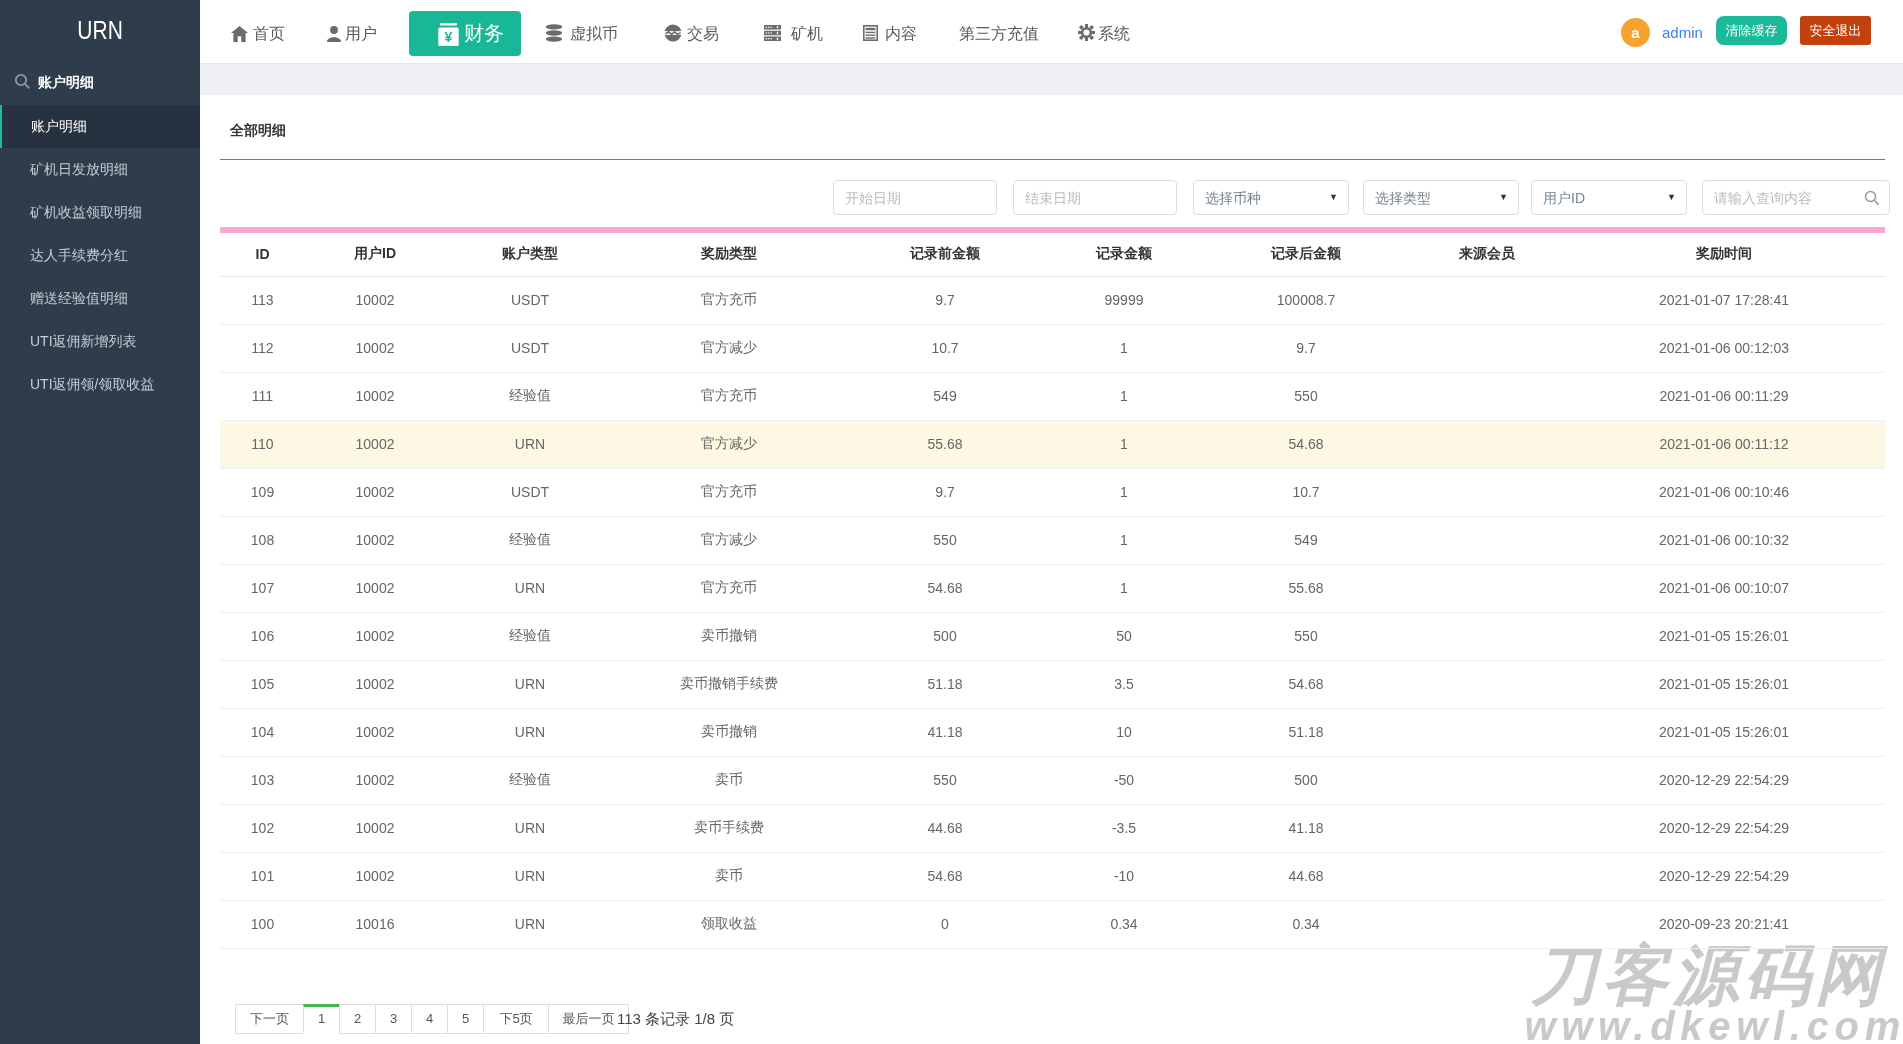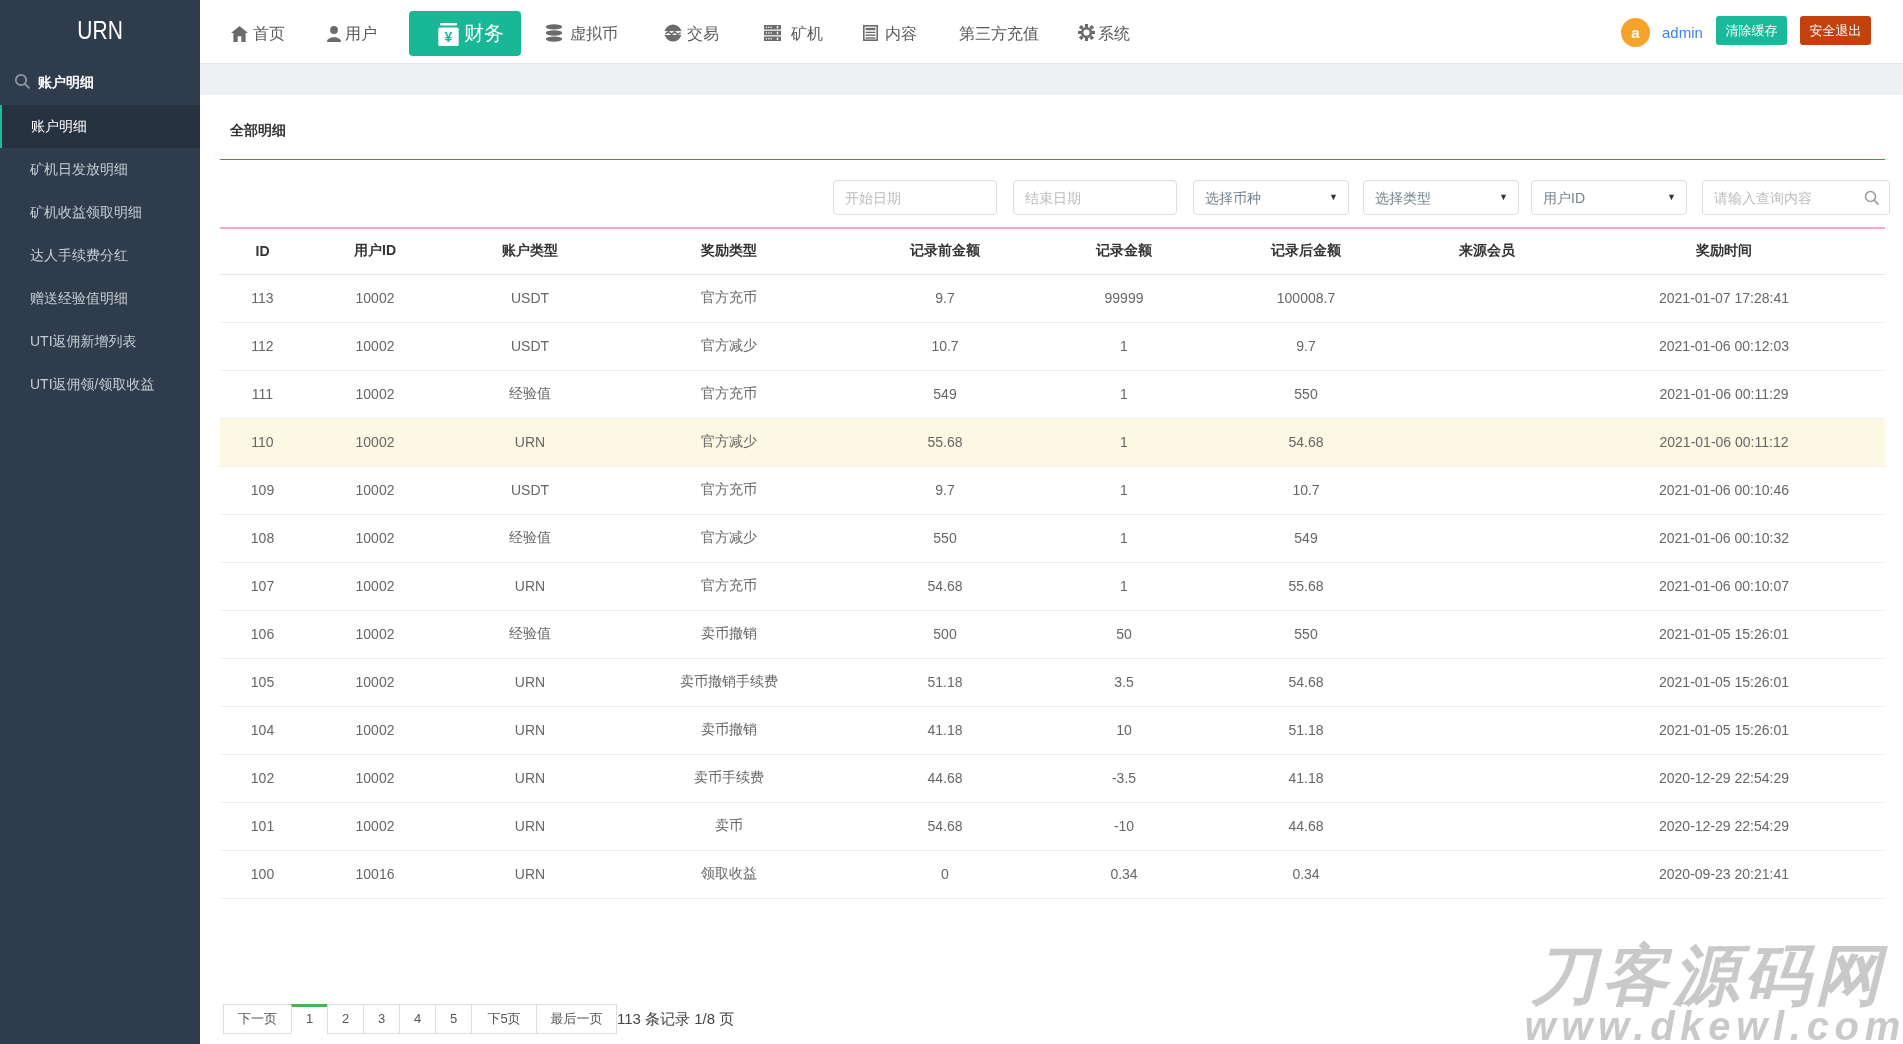--- a/index.html
+++ b/index.html
@@ -17,40 +17,40 @@
 #menu .item.active { background:#273240; border-left:2px solid #1bbc9b; padding-left:29px; color:#fff; }
 
 #navbar { position:absolute; left:200px; top:0; width:1703px; height:64px; background:#fff; border-bottom:1px solid #e7e7e7; z-index:4; }
 .nav-ico { position:absolute; top:26px; }
 .nav-txt { position:absolute; top:25px; font-size:16px; line-height:17px; color:#5a5a5a; }
 #btn-fin { position:absolute; left:209px; top:11px; width:112px; height:45px; background:#18b795; border-radius:4px; }
 #btn-fin .ftxt { position:absolute; left:55px; top:14px; font-size:20px; line-height:17px; color:#fff; }
 #avatar { position:absolute; left:1421px; top:18px; width:29px; height:29px; border-radius:50%; background:#f6a32d; color:#fff; text-align:center; line-height:29px; font-size:15px; font-weight:700; }
 #adminname { position:absolute; left:1462px; top:24px; font-size:15px; color:#3b82f6; }
 .topbtn { position:absolute; top:16px; width:71px; height:29px; border-radius:3px; color:#fff; font-size:13px; text-align:center; line-height:29px; }
-#btn-clear { left:1516px; background:#19b99a; }
+#btn-clear { left:1516px; background:#19b99a;border-radius:8px; }
 #btn-exit { left:1600px; background:#c2410c; }
 
 #content { position:absolute; left:200px; top:95px; width:1703px; height:949px; background:#fff; }
 #tabbar { position:absolute; left:20px; top:0; width:1665px; height:65px; border-bottom:1px solid #ef4444; }
 #tabbar .tab { position:absolute; left:10px; top:27px; font-size:14px; font-weight:700; color:#333; }
 
 .fitem { position:absolute; top:85px; height:35px; border:1px solid #ddd; border-radius:4px; background:#fff; font-size:14px; }
 .fitem .ph { position:absolute; left:11px; top:9px; color:#bcbcbc; }
 .fitem .sv { position:absolute; left:11px; top:9px; color:#76838f; }
 .fitem .arr { position:absolute; right:10px; top:11px; font-size:9px; color:#333; }
 
 #tbl { position:absolute; left:20px; top:132px; width:1665px; border-collapse:collapse; table-layout:fixed; z-index:2; }
-#tbl th { height:46px; border-top:2px solid #f9a8d4; border-bottom:1px solid #e7e7e7; font-size:14px; color:#333; font-weight:700; text-align:center; padding:0; }
+#tbl th { height:46px; border-top:6px solid #f9a8d4; border-bottom:1px solid #e7e7e7; font-size:14px; color:#333; font-weight:700; text-align:center; padding:0; }
 #tbl td { height:48px; border-bottom:1px solid #f0f0f0; font-size:14px; color:#666; text-align:center; padding:0; font-weight:400; }
 #tbl tr.hl td { background:#fdf8e3; }
 
 #pager { position:absolute; left:19px; top:909px; height:30px; z-index:2; }
 #pager span { display:inline-block; float:left; height:30px; line-height:28px; border:1px solid #ddd; margin-left:-1px; text-align:center; font-size:13px; color:#555; background:#fff; }
-#pager span:first-child { margin-left:4px; }
+#pager span:first-child { margin-left:16px; }
 #pager .pg-active { border-top:3px solid #46b450; border-bottom:1px solid #fff; line-height:24px; }
 #rec { position:absolute; left:417px; top:909px; height:30px; line-height:30px; font-size:15px; color:#444; z-index:2; }
 
 #wm { position:absolute; right:17px; bottom:-1px; text-align:right; color:#c9c9c9; z-index:1; font-style:italic; font-weight:700; }
 #wm .l1 { font-size:66px; line-height:64px; letter-spacing:5px; }
 #wm .l2 { font-size:40px; line-height:38px; letter-spacing:5.7px; margin-right:-20px; }
 </style>
 </head>
 <body>
 
@@ -319,20 +319,31 @@
           <td>10002</td>
           <td>URN</td>
           <td>卖币撤销</td>
           <td>41.18</td>
           <td>10</td>
           <td>51.18</td>
           <td></td>
           <td>2021-01-05 15:26:01</td>
         </tr>
     <tr>
+          <td>103</td>
+          <td>10002</td>
+          <td>经验值</td>
+          <td>卖币</td>
+          <td>550</td>
+          <td>-50</td>
+          <td>500</td>
+          <td></td>
+          <td>2020-12-29 22:54:29</td>
+        </tr>
+    <tr>
           <td>102</td>
           <td>10002</td>
           <td>URN</td>
           <td>卖币手续费</td>
           <td>44.68</td>
           <td>-3.5</td>
           <td>41.18</td>
           <td></td>
           <td>2020-12-29 22:54:29</td>
         </tr>

